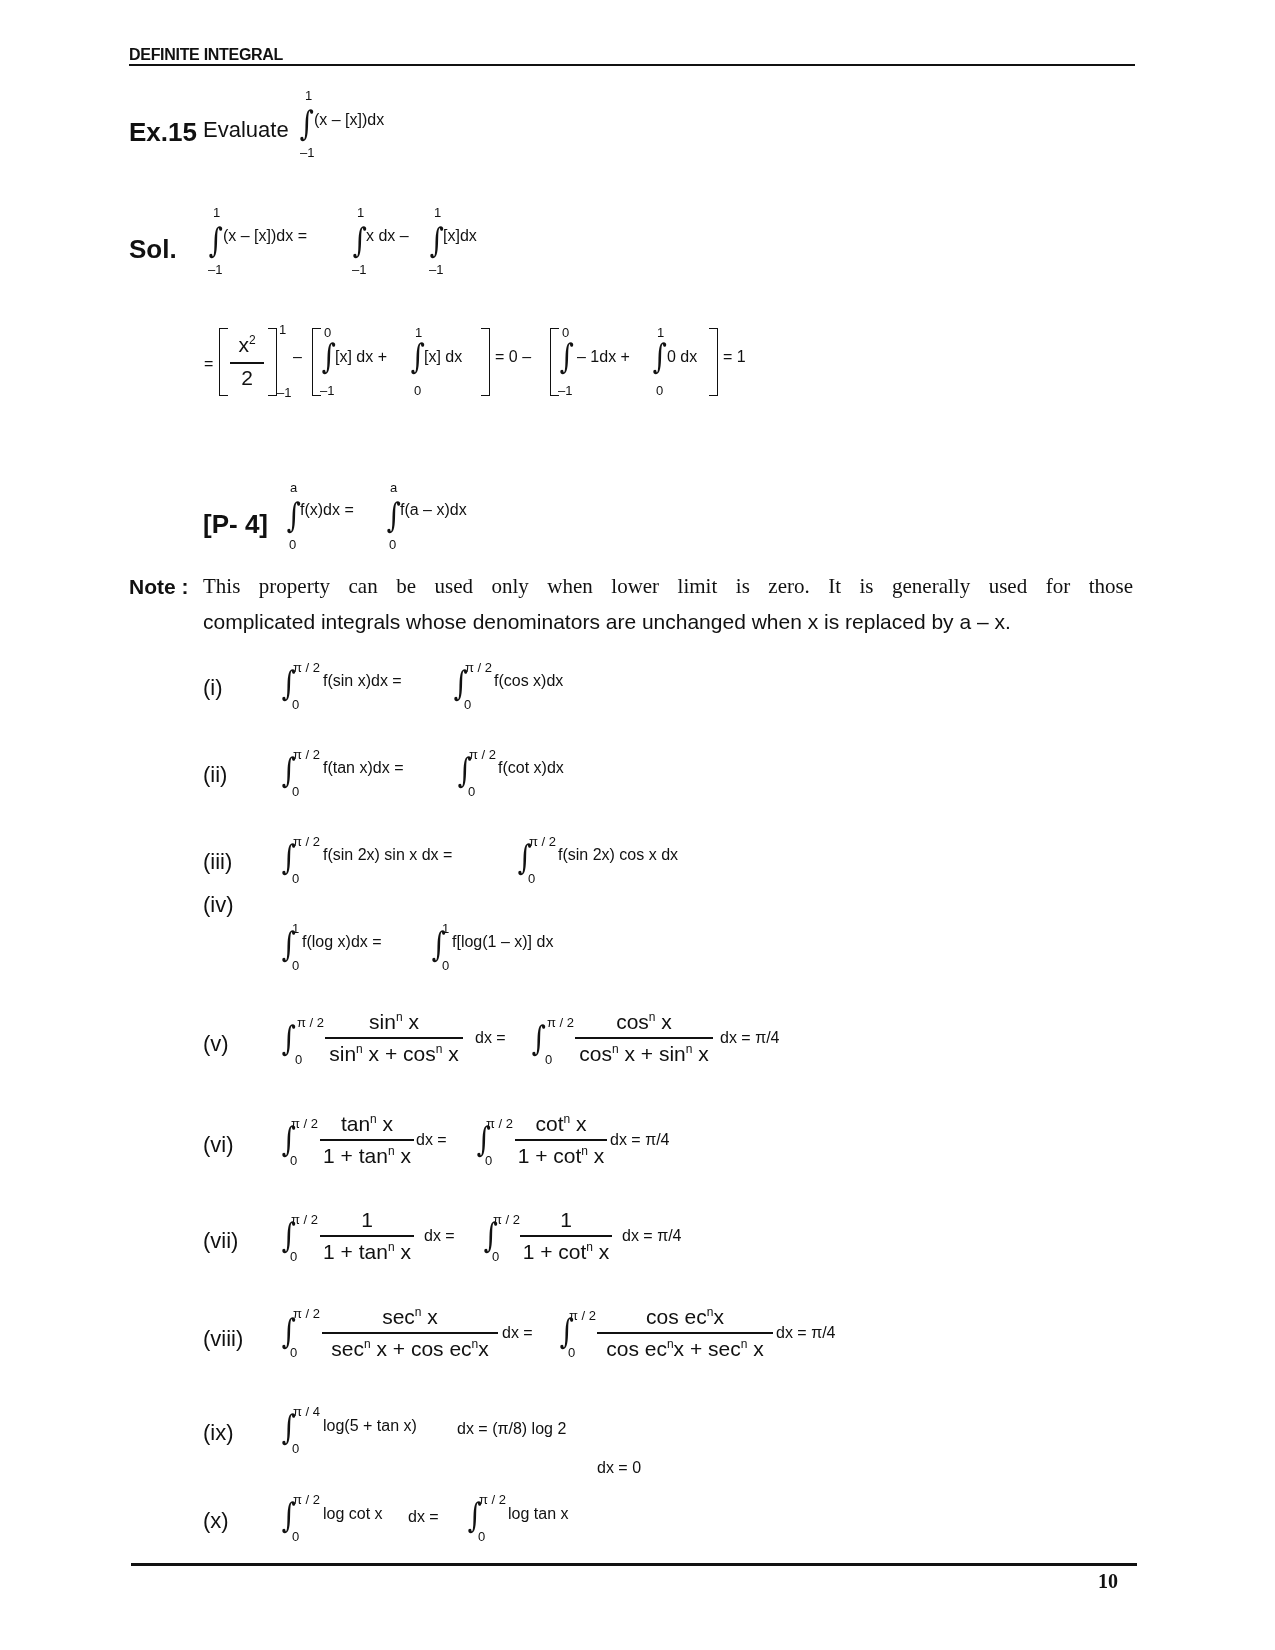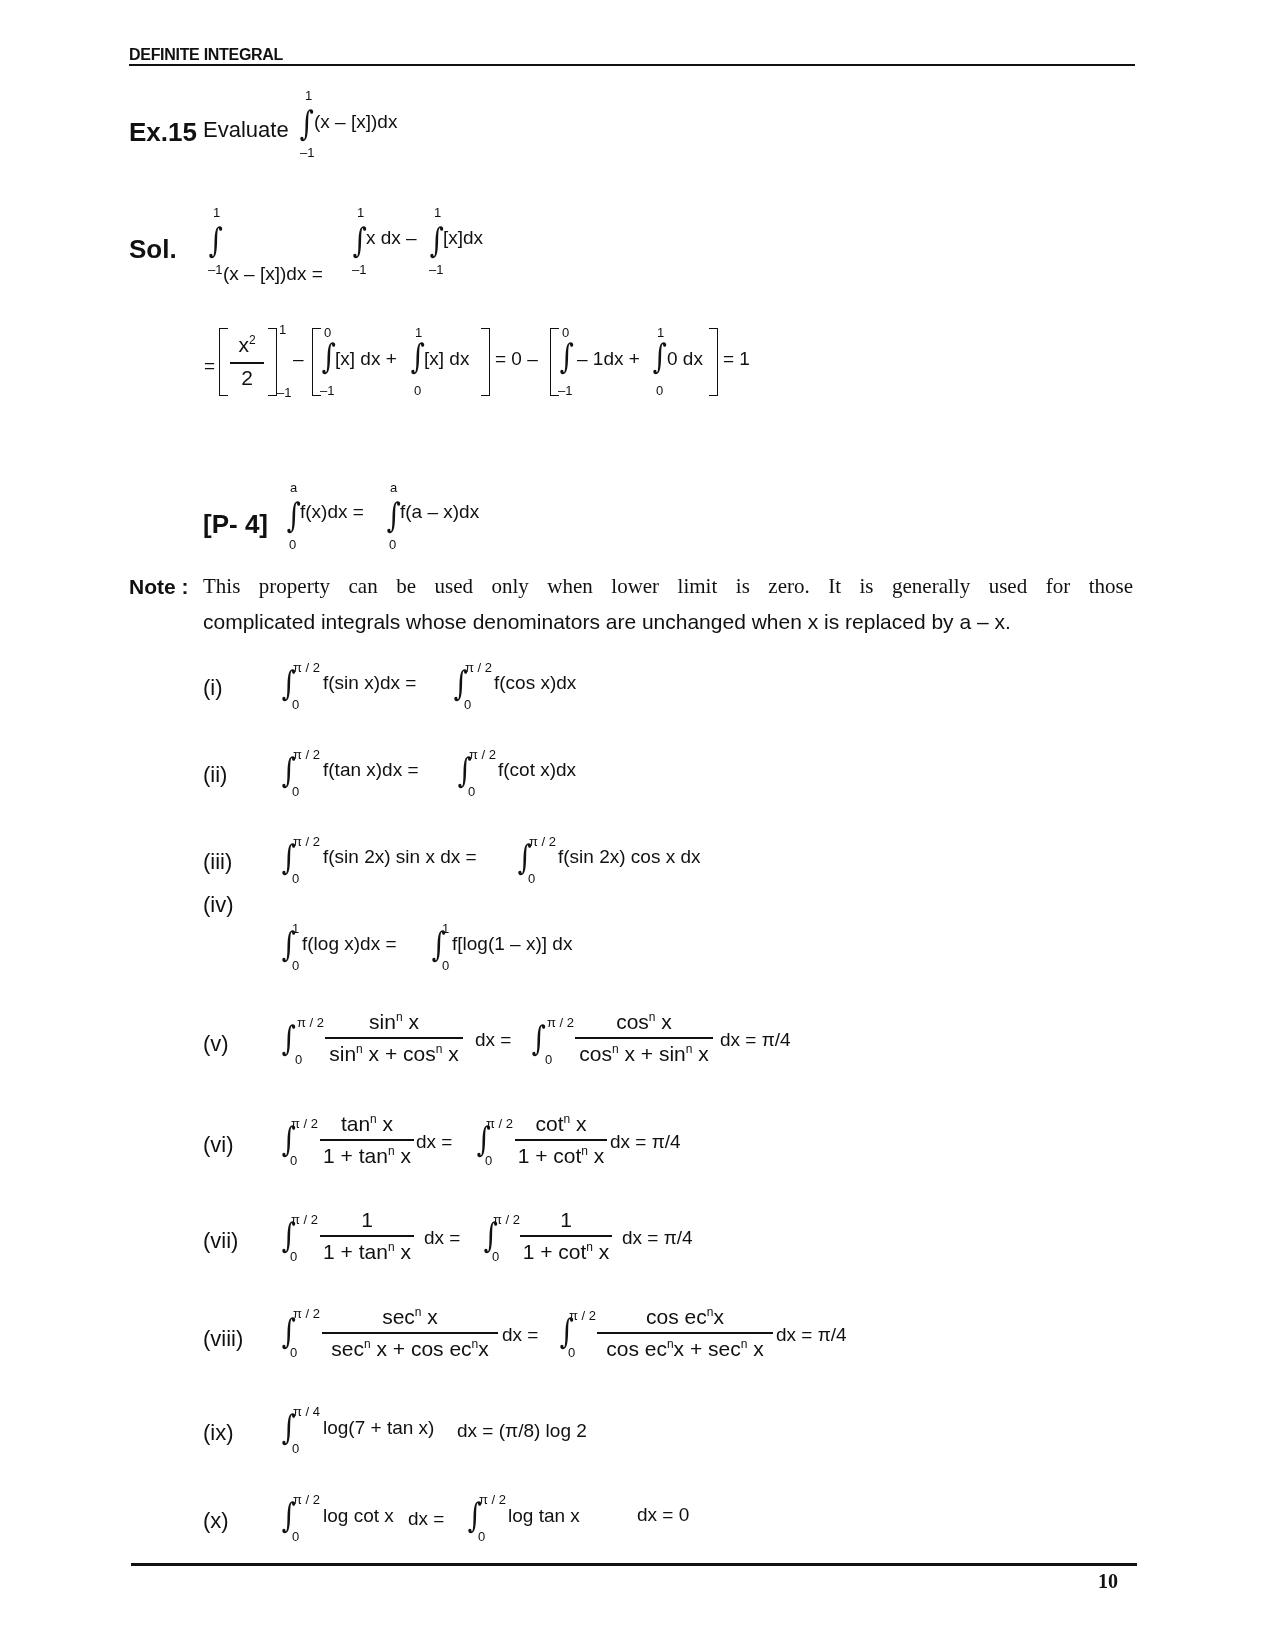--- a/index.html
+++ b/index.html
@@ -8,21 +8,21 @@
   .abs { position:absolute; white-space:nowrap; }
   .hdr { left:129px; top:46px; font-size:16px; font-weight:bold; letter-spacing:-0.3px; }
   .rule-top { left:129px; top:64px; width:1006px; height:2px; background:#111; }
   .rule-bot { left:131px; top:1563px; width:1006px; height:3px; background:#111; }
   .pagenum { left:1098px; top:1570px; font-family:"Liberation Serif", serif; font-size:20px; font-weight:bold; }
   .lbl-b { font-weight:bold; font-size:26px; }
   .txt { font-size:22px; }
   .note { font-size:21px; line-height:35px; }
   .isym { font-family:"DejaVu Serif", serif; font-size:34px; line-height:1; display:inline-block; transform:scaleX(0.8); }
   .lim { position:absolute; font-size:13px; }
-  .mexpr { font-size:19px; }
+  .mexpr { font-size:16px; }
   sup { font-size:12px; vertical-align:super; line-height:0; }
   .item-lbl { font-size:22px; }
 </style>
 </head>
 <body>
 
 <div class="abs hdr">DEFINITE INTEGRAL</div>
 <div class="abs rule-top"></div>
 
 <div class="abs lbl-b" style="left:129px;top:117px;">Ex.15</div>
@@ -33,21 +33,21 @@
   <span class="lim" style="left:2px;top:57px;">–1</span>
 </div>
 <div class="abs mexpr" style="left:314px;top:111px;">(x – [x])dx</div>
 
 <div class="abs lbl-b" style="left:129px;top:234px;">Sol.</div>
 <div class="abs" style="left:207px;top:205px;width:20px;height:72px;">
   <span class="lim" style="left:6px;top:0;">1</span>
   <span class="isym" style="position:absolute;left:0;top:18px;">∫</span>
   <span class="lim" style="left:1px;top:57px;">–1</span>
 </div>
-<div class="abs mexpr" style="left:223px;top:227px;margin-top:36px;">(x – [x])dx =</div>
+<div class="abs mexpr" style="left:223px;top:227px;">(x – [x])dx =</div>
 <div class="abs" style="left:351px;top:205px;width:20px;height:72px;">
   <span class="lim" style="left:6px;top:0;">1</span>
   <span class="isym" style="position:absolute;left:0;top:18px;">∫</span>
   <span class="lim" style="left:1px;top:57px;">–1</span>
 </div>
 <div class="abs mexpr" style="left:366px;top:227px;">x dx –</div>
 <div class="abs" style="left:428px;top:205px;width:20px;height:72px;">
   <span class="lim" style="left:6px;top:0;">1</span>
   <span class="isym" style="position:absolute;left:0;top:18px;">∫</span>
   <span class="lim" style="left:1px;top:57px;">–1</span>
@@ -271,33 +271,33 @@
   <div style="text-align:center;font-size:21px;"><span>cos ec</span><sup>n</sup><span>x + sec</span><sup>n</sup><span> x</span></div>
 </div>
 <div class="abs mexpr" style="left:776px;top:1324px;">dx = π/4</div>
 
 <div class="abs item-lbl" style="left:203px;top:1420px;">(ix)</div>
 <div class="abs" style="left:280px;top:1404px;width:40px;height:60px;">
   <span class="isym" style="position:absolute;left:0;top:6px;">∫</span>
   <span class="lim" style="left:13px;top:0;">π / 4</span>
   <span class="lim" style="left:12px;top:37px;">0</span>
 </div>
-<div class="abs mexpr" style="left:323px;top:1417px;">log(7 + tan x)</div>
+<div class="abs mexpr" style="left:323px;top:1417px;">log(5 + tan x)</div>
 <div class="abs mexpr" style="left:457px;top:1420px;">dx = (π/8) log 2</div>
 
 <div class="abs item-lbl" style="left:203px;top:1508px;">(x)</div>
 <div class="abs" style="left:280px;top:1492px;width:40px;height:60px;">
   <span class="isym" style="position:absolute;left:0;top:6px;">∫</span>
   <span class="lim" style="left:13px;top:0;">π / 2</span>
   <span class="lim" style="left:12px;top:37px;">0</span>
 </div>
 <div class="abs mexpr" style="left:323px;top:1505px;">log cot x</div>
 <div class="abs mexpr" style="left:408px;top:1508px;">dx =</div>
 <div class="abs" style="left:466px;top:1492px;width:40px;height:60px;">
   <span class="isym" style="position:absolute;left:0;top:6px;">∫</span>
   <span class="lim" style="left:13px;top:0;">π / 2</span>
   <span class="lim" style="left:12px;top:37px;">0</span>
 </div>
 <div class="abs mexpr" style="left:508px;top:1505px;">log tan x</div>
-<div class="abs mexpr" style="left:597px;top:1504px;margin-left:40px;">dx = 0</div>
+<div class="abs mexpr" style="left:597px;top:1459px;">dx = 0</div>
 
 <div class="abs rule-bot"></div>
 <div class="abs pagenum">10</div>
 
 </body></html>

